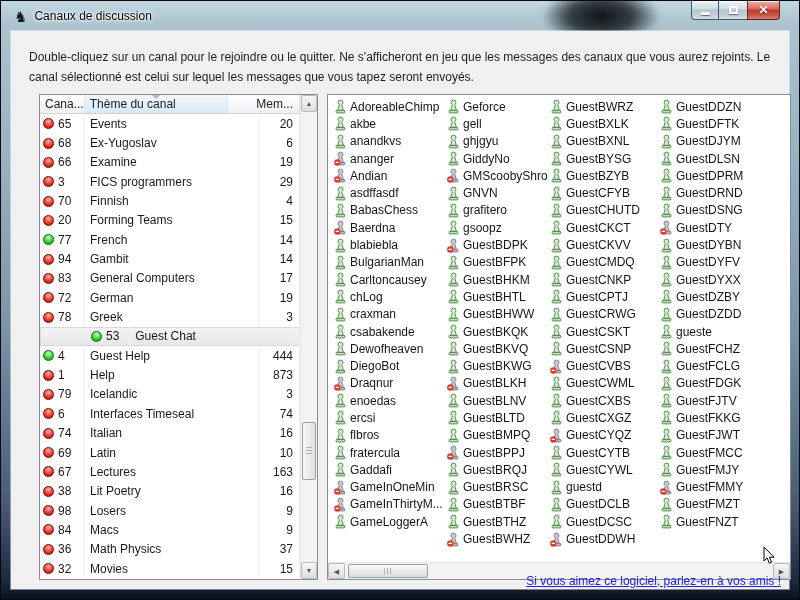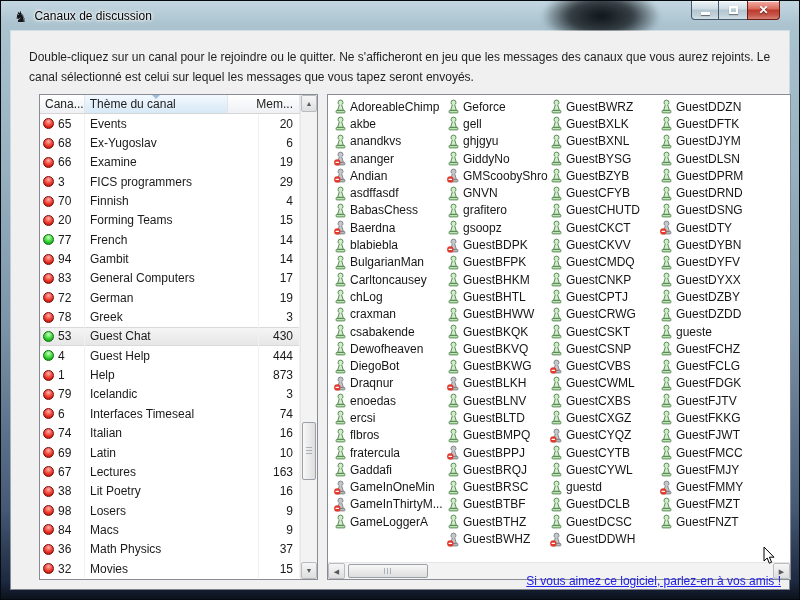--- a/index.html
+++ b/index.html
@@ -38,21 +38,21 @@
   .channel-panel{left:28px;top:63px;width:279px;height:486px;}
   .ch-header{position:absolute;left:0;top:0;right:17px;height:19px;display:flex;background:linear-gradient(180deg,#ffffff,#f5f6f8 60%,#eef0f3);border-bottom:1px solid #d5d5d5;}
   .hc{display:flex;align-items:center;padding-left:5px;color:#222;border-right:1px solid #e2e6ea;position:relative;}
   .hc.c1{width:45px;}
   .hc.c2{width:174px;background:linear-gradient(180deg,#f3f9fe,#e2eff9 60%,#d6e9f7);}
   .hc.c3{flex:1;justify-content:flex-end;padding-right:6px;padding-left:28px;}
   .sort-arrow{position:absolute;top:0;left:50%;margin-left:-4px;width:0;height:0;
     border-left:4px solid transparent;border-right:4px solid transparent;border-top:4px solid #9cbedc;}
   .ch-rows{position:absolute;left:0;top:19px;right:17px;bottom:0;overflow:hidden;}
   .ch-row{display:flex;height:19.35px;align-items:flex-start;background:#fff;}
-  .ch-row.sel{background:linear-gradient(180deg,#f5f5f5,#e6e6e6);box-shadow:inset 0 0 0 1px #d9d9d9;}
+  .ch-row.sel{background:linear-gradient(180deg,#f5f5f5,#e6e6e6);box-shadow:inset 0 0 0 1px #d9d9d9;padding-left:48px;}
   .cc{height:100%;display:flex;align-items:center;overflow:hidden;white-space:nowrap;border-right:1px solid #f1f1f1;}
   .cc.c1{width:45px;padding-left:3px;}
   .cc.c2{width:174px;padding-left:5px;}
   .cc.c3{flex:1;justify-content:flex-end;padding-right:6px;}
   .orb{width:11px;height:11px;border-radius:50%;display:inline-block;margin-right:4px;flex:none;}
   .orb.red{background:radial-gradient(circle at 50% 28%,#ffb4ae 0%,#f5554a 40%,#d21c10 75%,#a81008 100%);border:1px solid #7a0b05;}
   .orb.green{background:radial-gradient(circle at 50% 28%,#cfffc8 0%,#58e052 40%,#17b517 75%,#0c8a0c 100%);border:1px solid #0a6e0a;}
   
   .vscroll{position:absolute;top:0;right:0;bottom:0;width:17px;background:#f3f3f3;border-left:1px solid #e6e6e6;}
   .sb-btn{position:absolute;left:0;right:0;height:17px;background:linear-gradient(180deg,#f6f6f6,#dedede);border:1px solid #b8bcc0;border-radius:2px;

